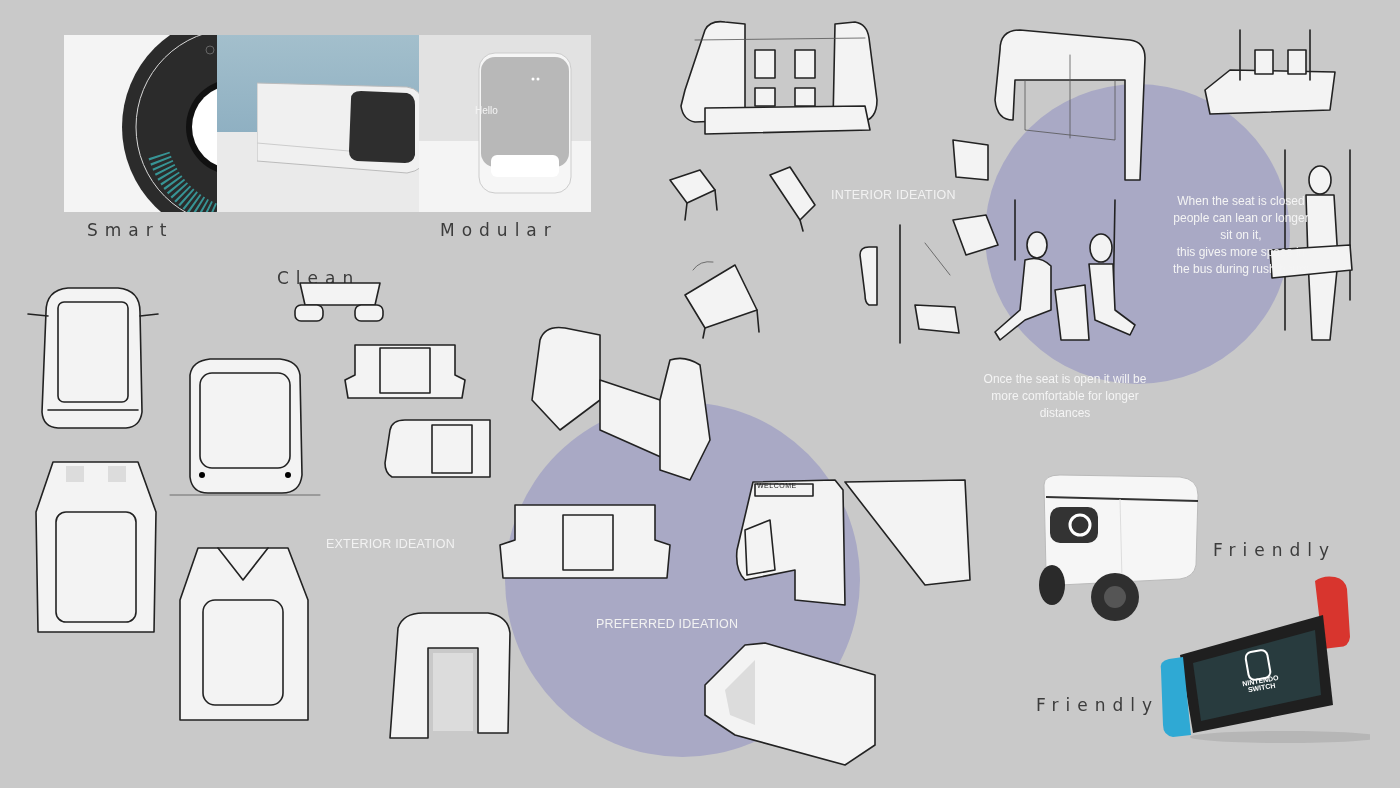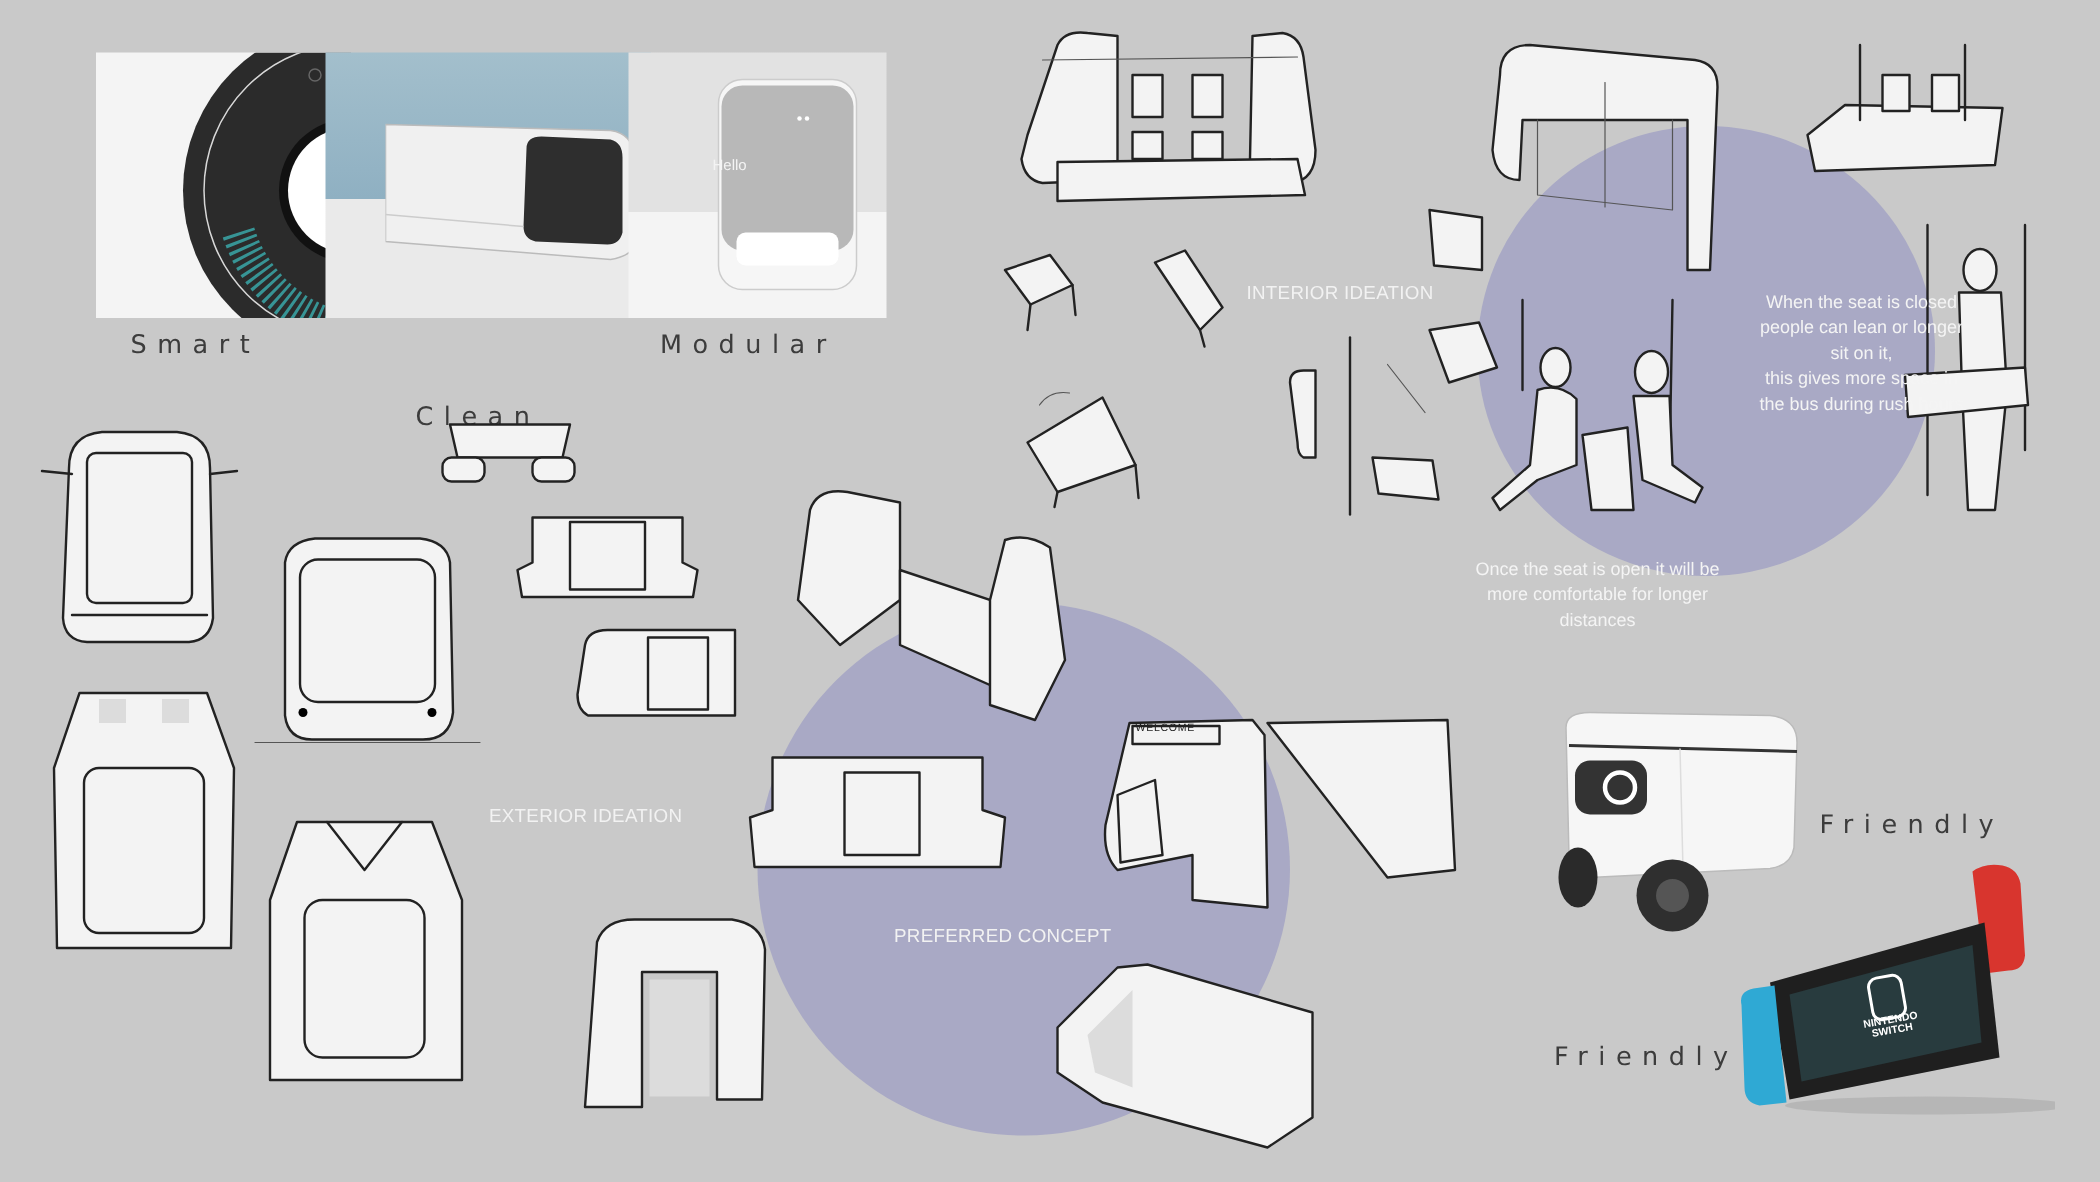--- a/index.html
+++ b/index.html
@@ -217,13 +217,13 @@
 </svg>
 <div class="abs" style="left:757px;top:482px;font-size:7px;font-family:Liberation Sans, sans-serif;color:#222;letter-spacing:0.5px;">WELCOME</div>
 <svg class="sk" style="left:378px;top:608px;" width="140" height="140">
   <path class="fill" d="M20 20 Q25 5 45 5 L110 5 Q130 8 132 25 L130 125 L100 125 L100 40 L50 40 L50 130 L12 130 Z"></path>
   <rect class="shade" x="55" y="45" width="40" height="78"></rect>
 </svg>
 <svg class="sk" style="left:695px;top:615px;" width="180" height="150">
   <path class="fill" d="M10 70 L50 30 L70 28 L180 60 L180 130 L150 150 L40 120 L10 100 Z"></path>
   <path class="shade" d="M30 75 L60 45 L60 110 L35 100 Z"></path>
 </svg>
-<div class="section-title" style="left:596px;top:617px;">PREFERRED CONCEPT</div>
+<div class="section-title" style="left:596px;top:617px;">PREFERRED IDEATION</div>
 
 </body></html>

